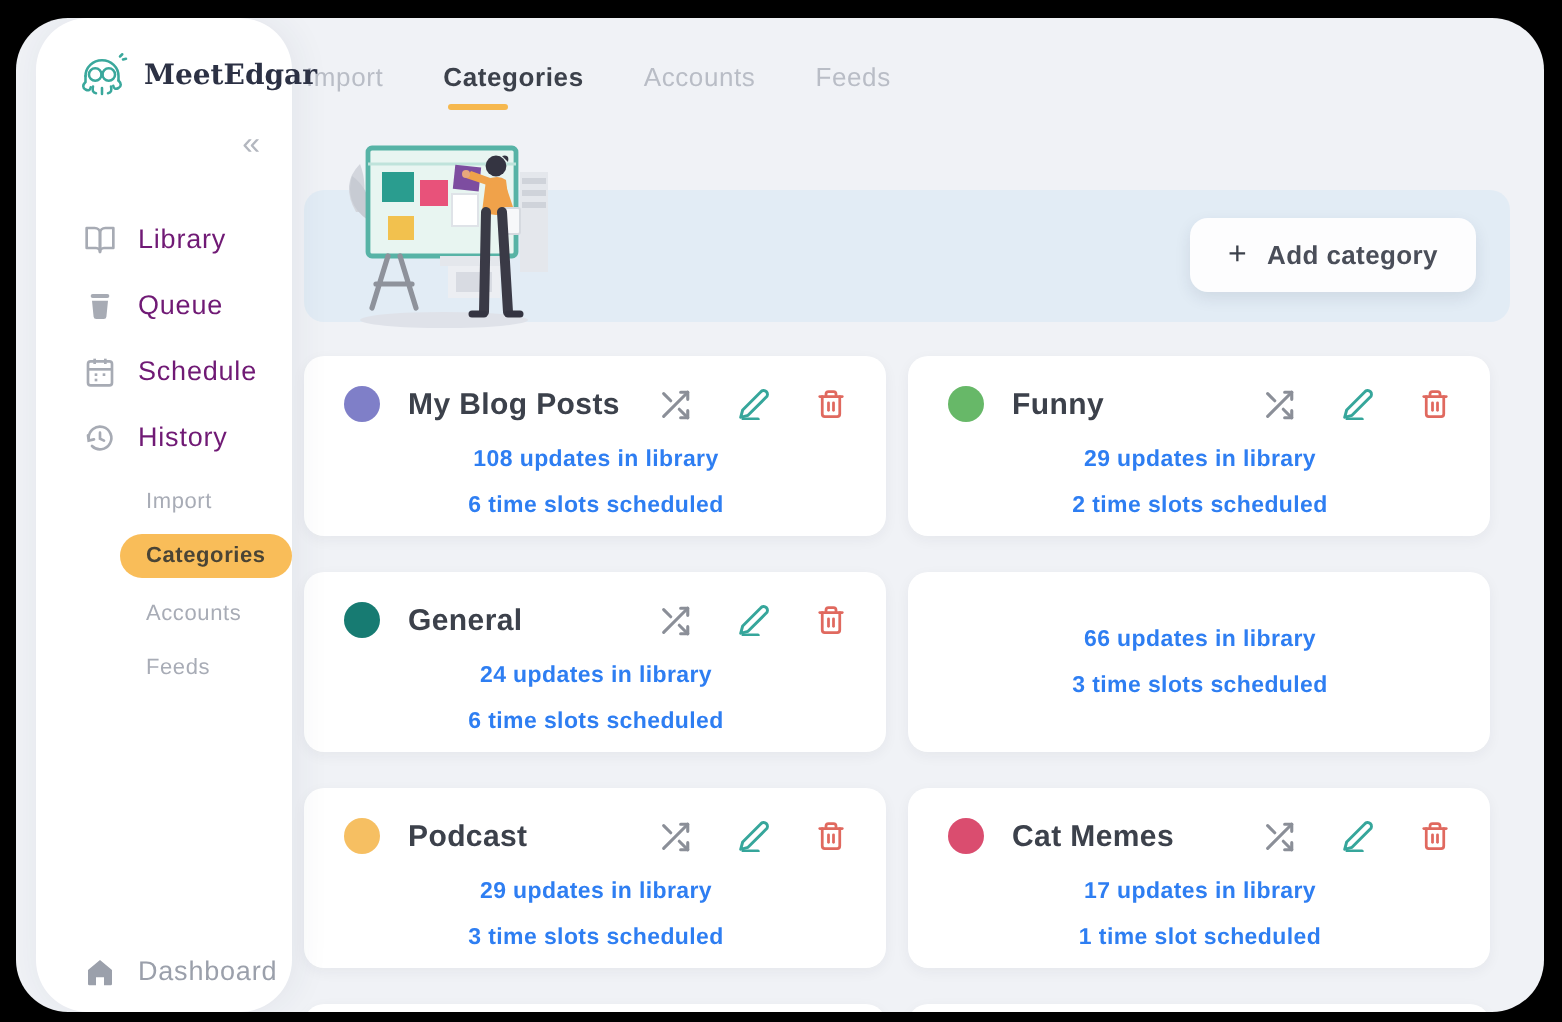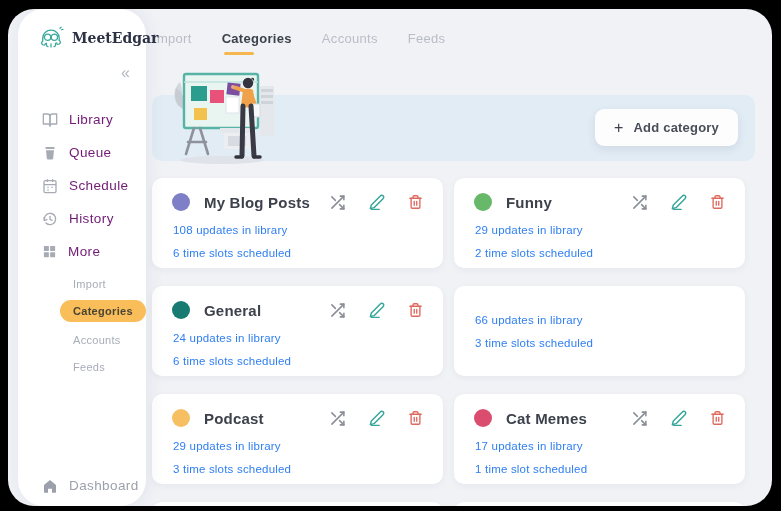--- a/index.html
+++ b/index.html
@@ -49,22 +49,22 @@
   
   .cards{position:absolute;left:16px;top:169px;width:593px;display:grid;
     grid-template-columns:1fr 1fr;column-gap:11px;row-gap:18px;grid-auto-rows:90px;}
   .card{background:#fff;border-radius:10px;box-shadow:0 2px 7px rgba(34,40,60,.05);
     padding:15px 20px 0 20px;box-sizing:border-box;}
   .card-top{display:flex;align-items:center;}
   .dot{width:18px;height:18px;border-radius:50%;margin-right:14px;flex:0 0 auto;}
   .card-title{font-size:15px;font-weight:bold;color:#3c414b;letter-spacing:.2px;}
   .card-actions{margin-left:auto;display:flex;gap:23px;align-items:center;}
   .act{cursor:pointer;display:inline-flex;}
-  .card-link{display:block;font-size:11.5px;font-weight:normal;color:#2e7ef2;text-decoration:none;
-    margin:13px 0 0 1px;letter-spacing:.2px;cursor:pointer;}
+  .card-link{display:block;font-size:11.5px;font-weight:bold;color:#2e7ef2;text-decoration:none;
+    margin:13px 0 0 1px;letter-spacing:.2px;cursor:pointer;text-align:center;}
   .card-link + .card-link{margin-top:11px;}
   .card.stub{padding:0;height:90px;}
   svg{display:block;}
 </style>
 </head>
 <body>
 
 <svg width="0" height="0" style="position:absolute">
   <defs>
     <symbol id="i-shuffle" viewBox="0 0 24 24">
@@ -151,31 +151,20 @@
       </div>
       <div class="nav-item">
         <span>
           <svg width="16" height="16" viewBox="0 0 24 24" fill="none" stroke="#a7abb4" stroke-width="2" stroke-linecap="round">
             <path d="M3.5 12a8.5 8.5 0 1 1 2.5 6"></path>
               <polyline points="3 10 3.5 14 7.5 13"></polyline>
               <polyline points="12 8 12 12.5 15 14"></polyline>
           </svg>
         </span>
         <span>History</span>
-      </div>
-      <div class="nav-item">
-        <span>
-          <svg width="15" height="15" viewBox="0 0 24 24" fill="#a7abb4">
-            <rect x="3" y="3" width="8" height="8" rx="1"></rect>
-              <rect x="13" y="3" width="8" height="8" rx="1"></rect>
-            <rect x="3" y="13" width="8" height="8" rx="1"></rect>
-              <rect x="13" y="13" width="8" height="8" rx="1"></rect>
-          </svg>
-        </span>
-        <span>More</span>
       </div>
 
       <div class="subnav">
         <div class="sub-item">Import</div>
         <div class="sub-item active">Categories</div>
         <div class="sub-item">Accounts</div>
         <div class="sub-item">Feeds</div>
       </div>
     </nav>
 

